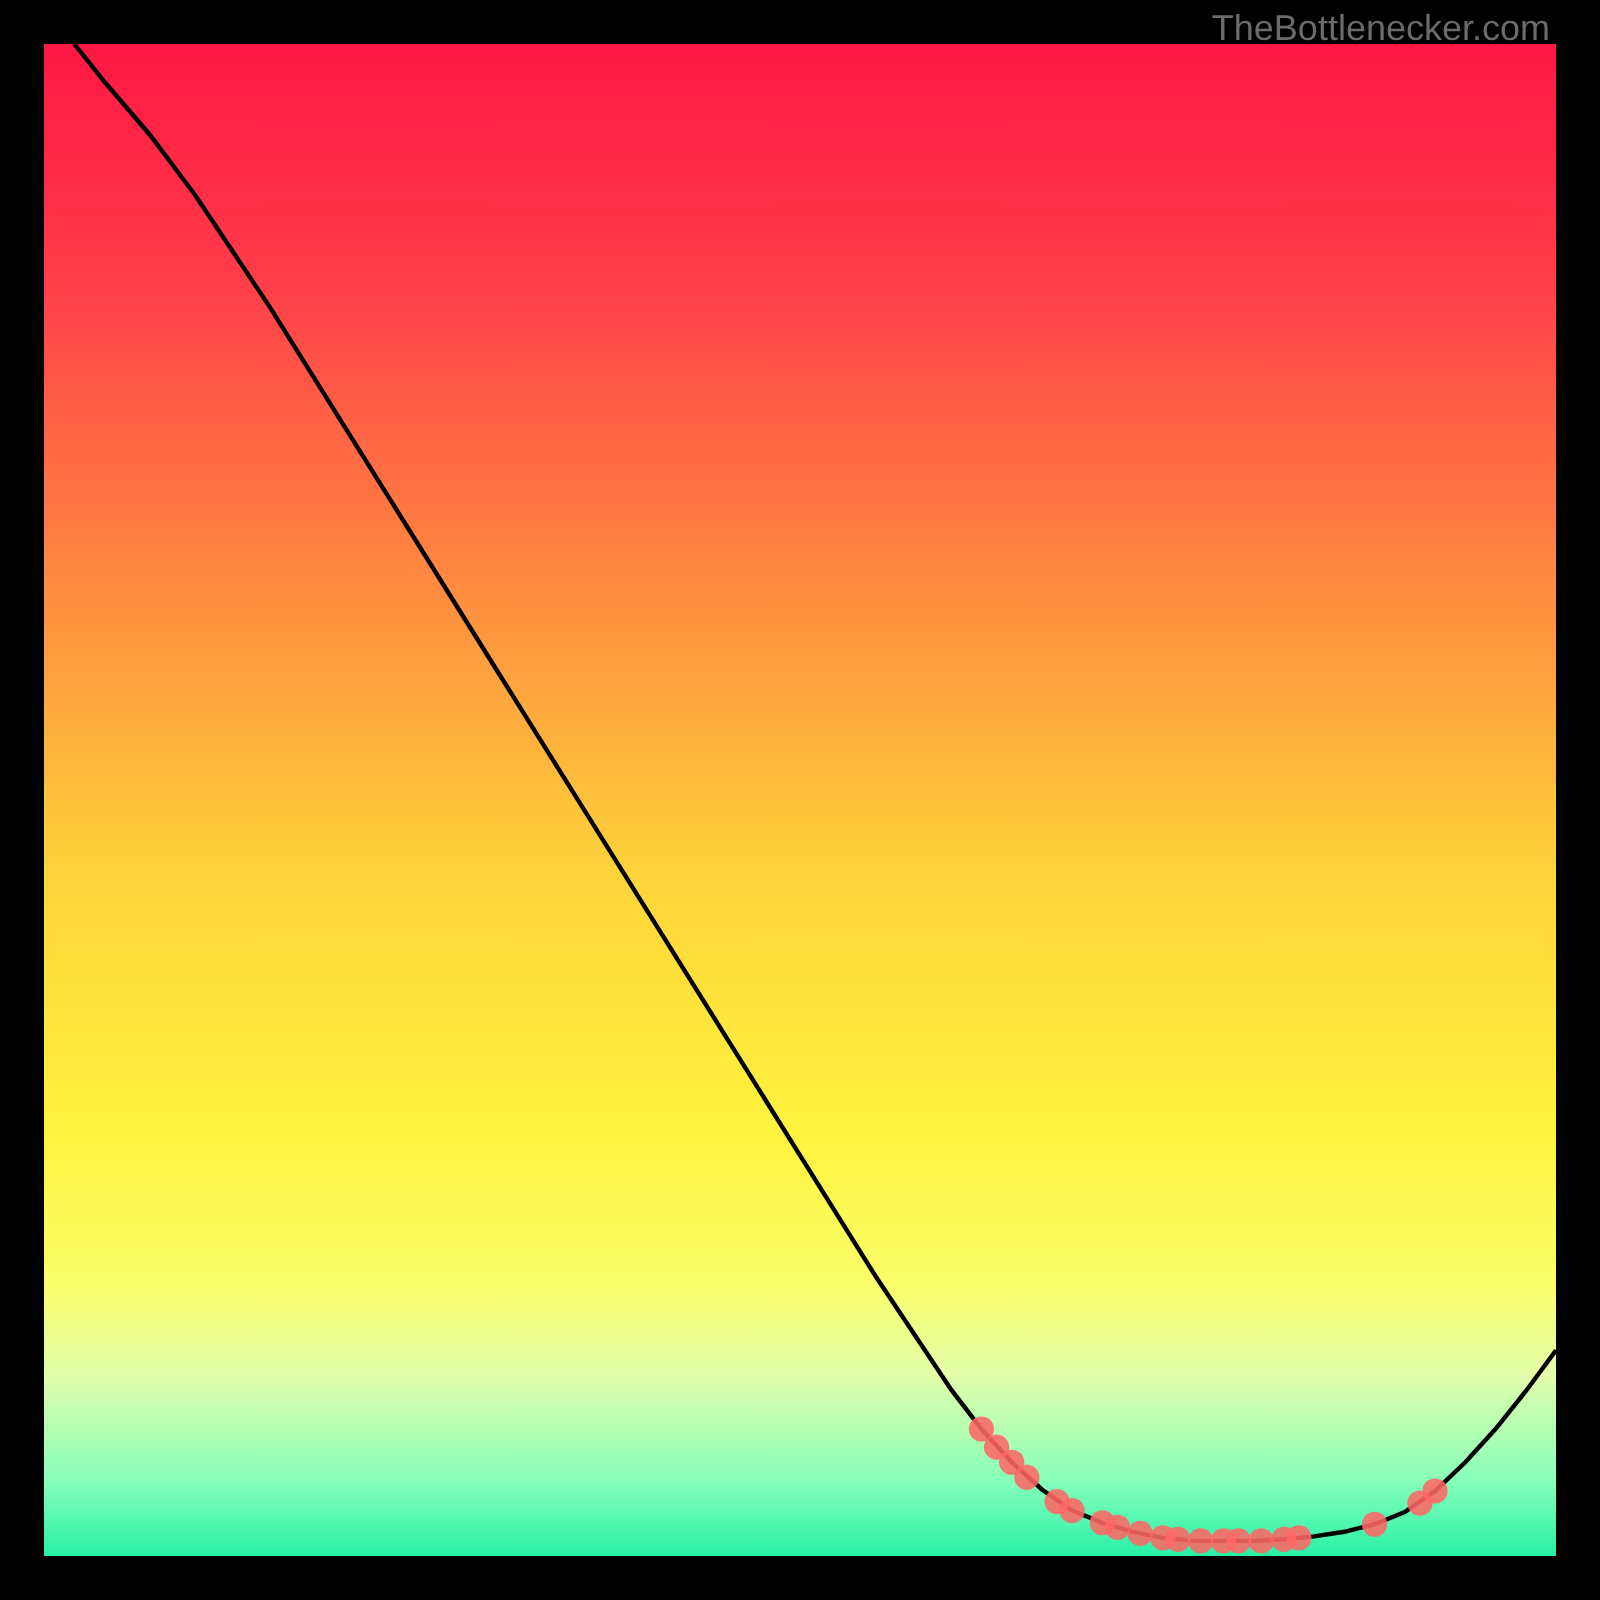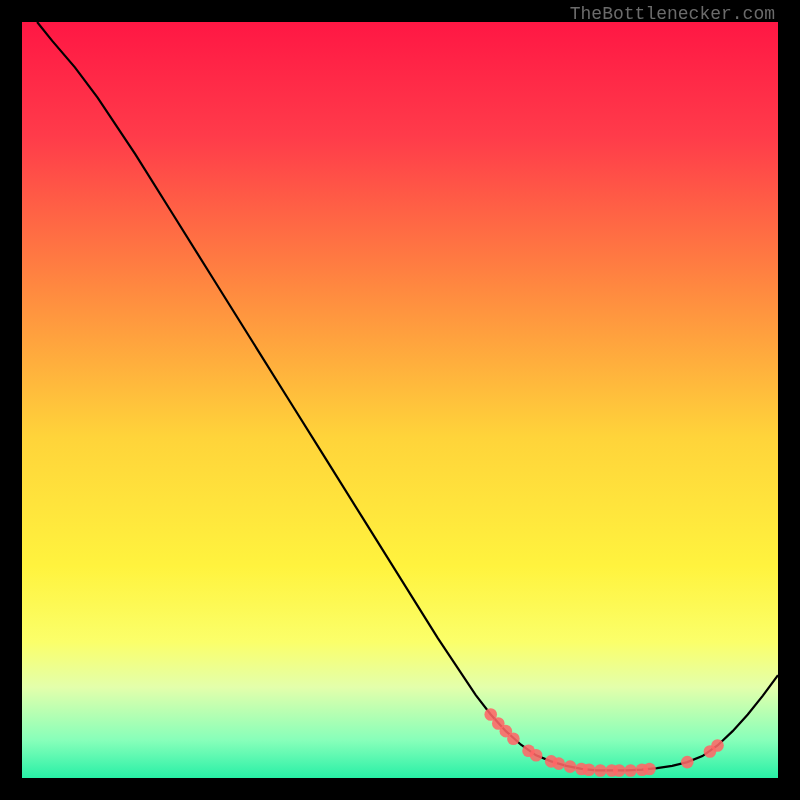--- a/index.html
+++ b/index.html
@@ -9,21 +9,20 @@
     width: 800px;
     height: 800px;
     overflow: hidden;
     font-family: Arial, sans-serif;
   }
   .container {
     width: 800px;
     height: 800px;
     position: relative;
     background: #000;
-    font-family: Liberation Mono, monospace;
   }
   .chart-area {
     position: absolute;
     left: 22px;
     top: 22px;
     width: 756px;
     height: 756px;
   }
   .attribution {
     position: absolute;

